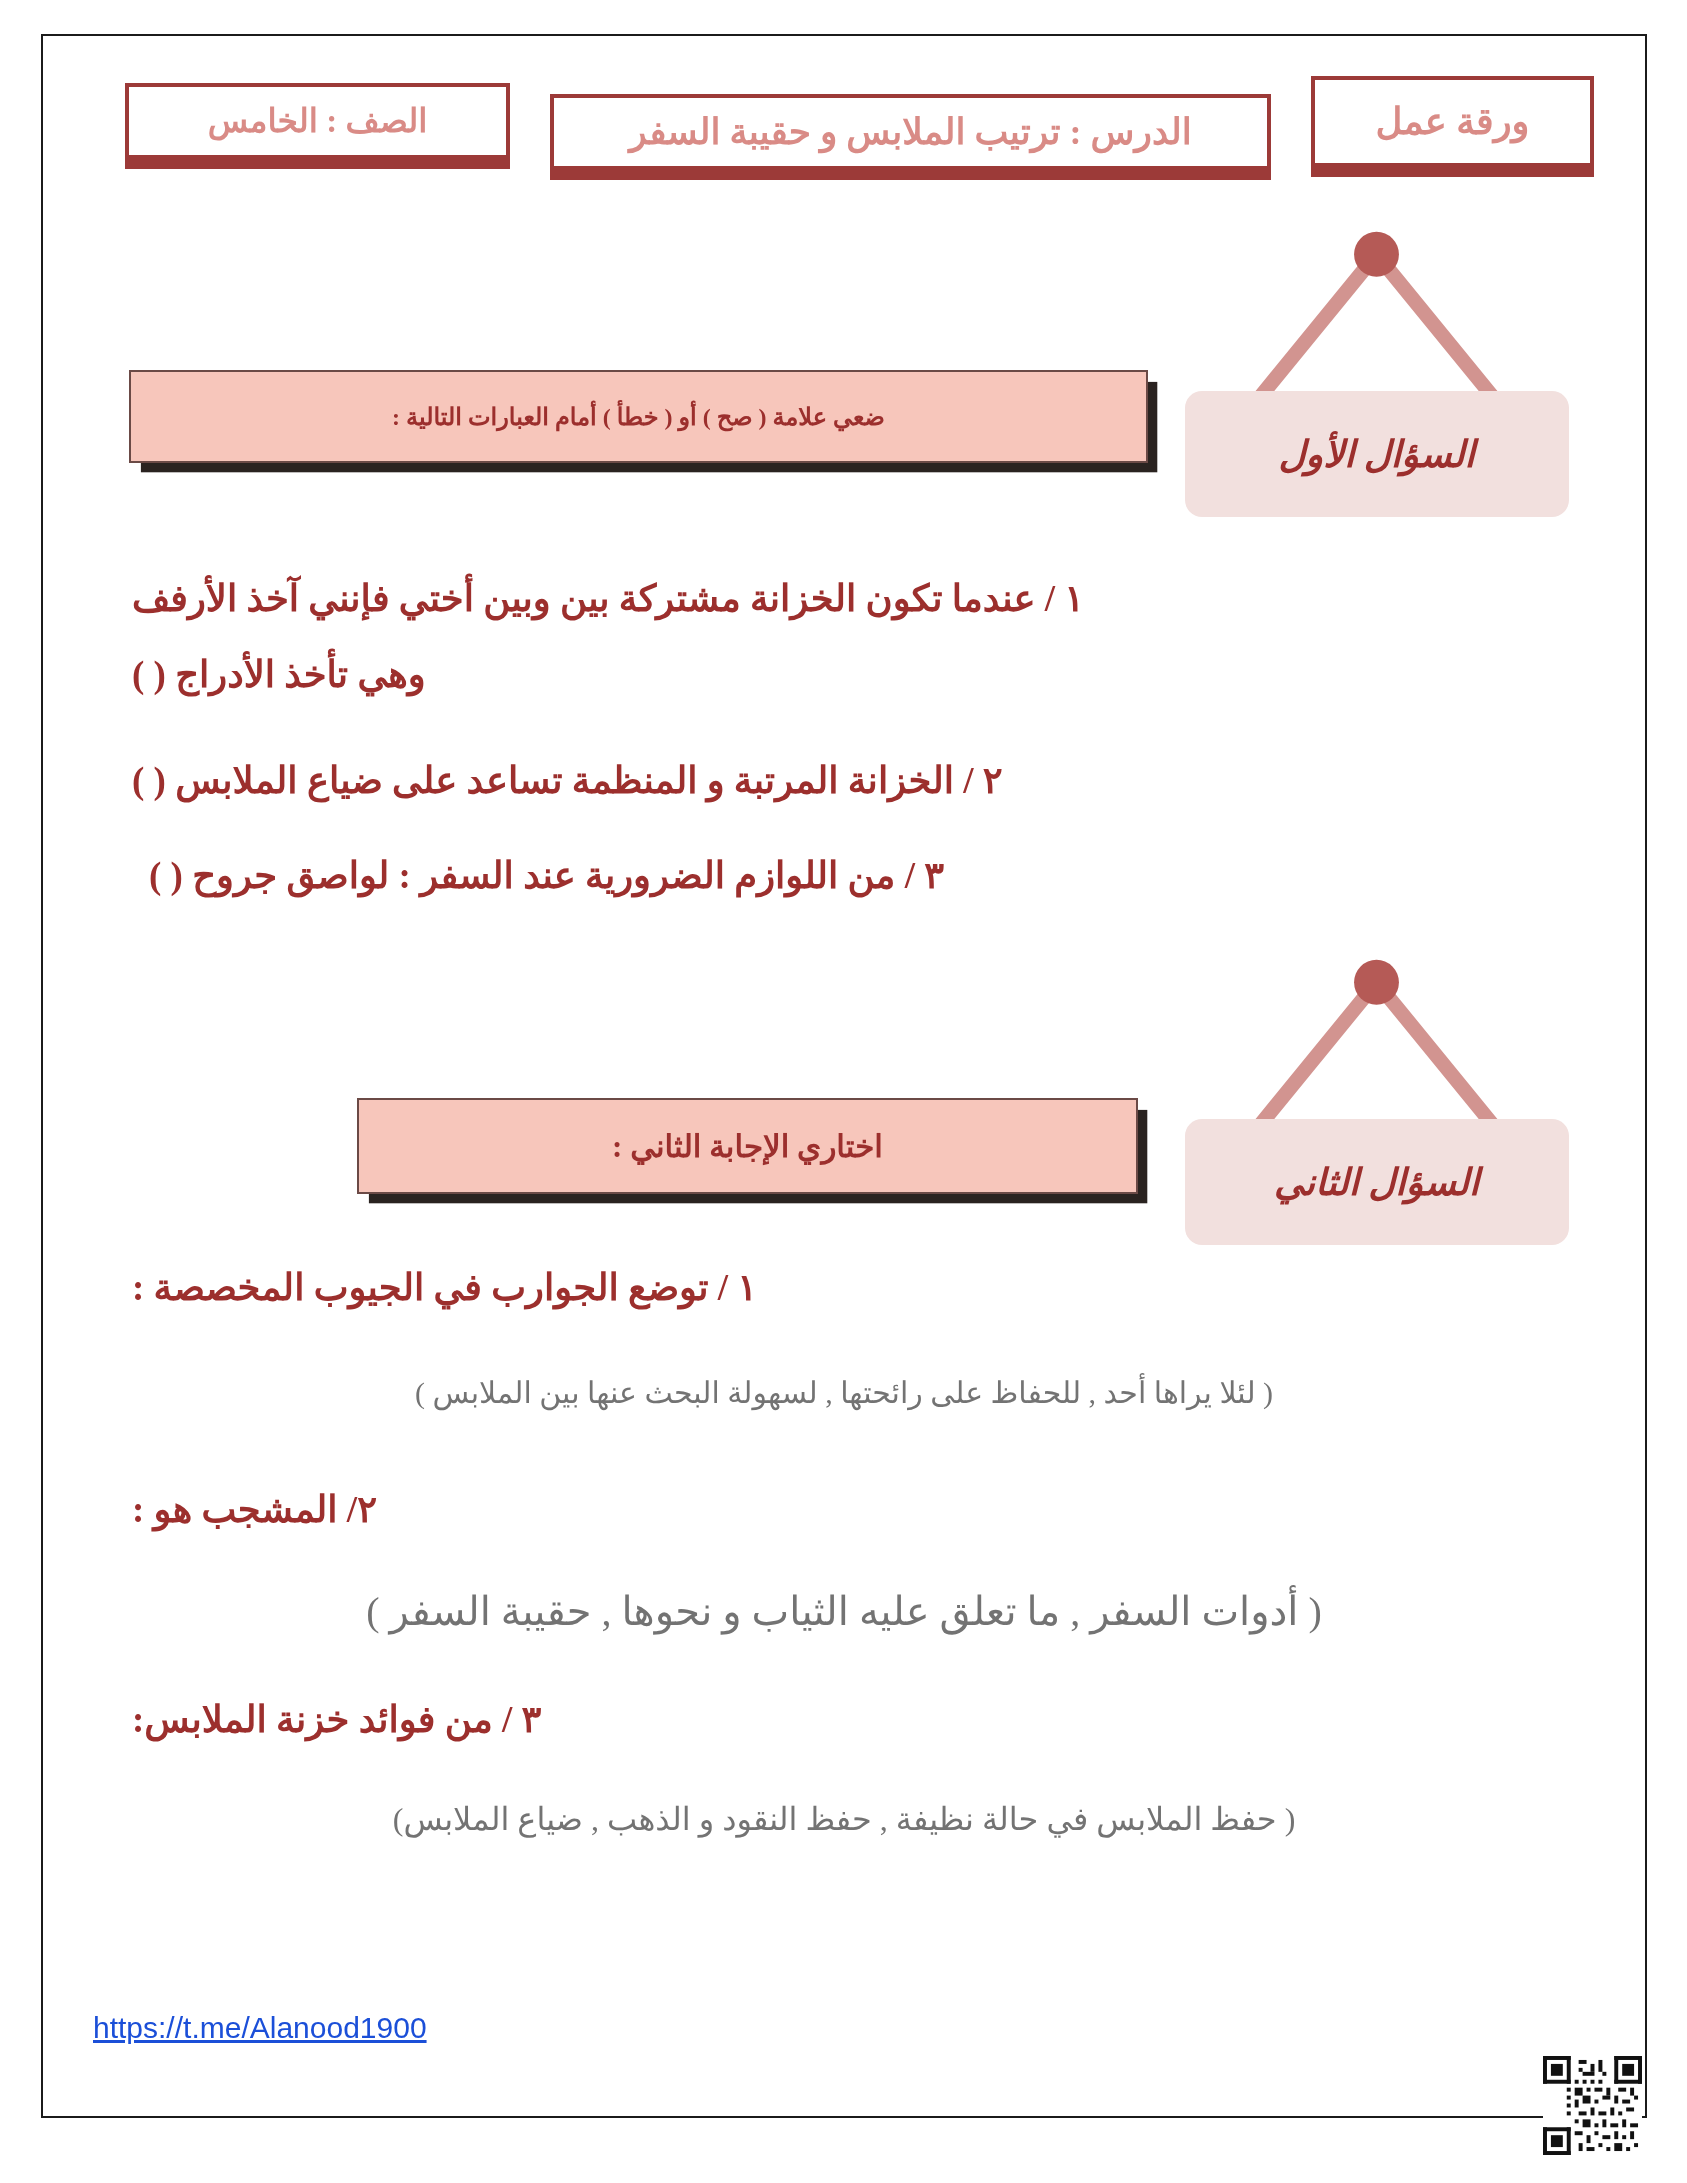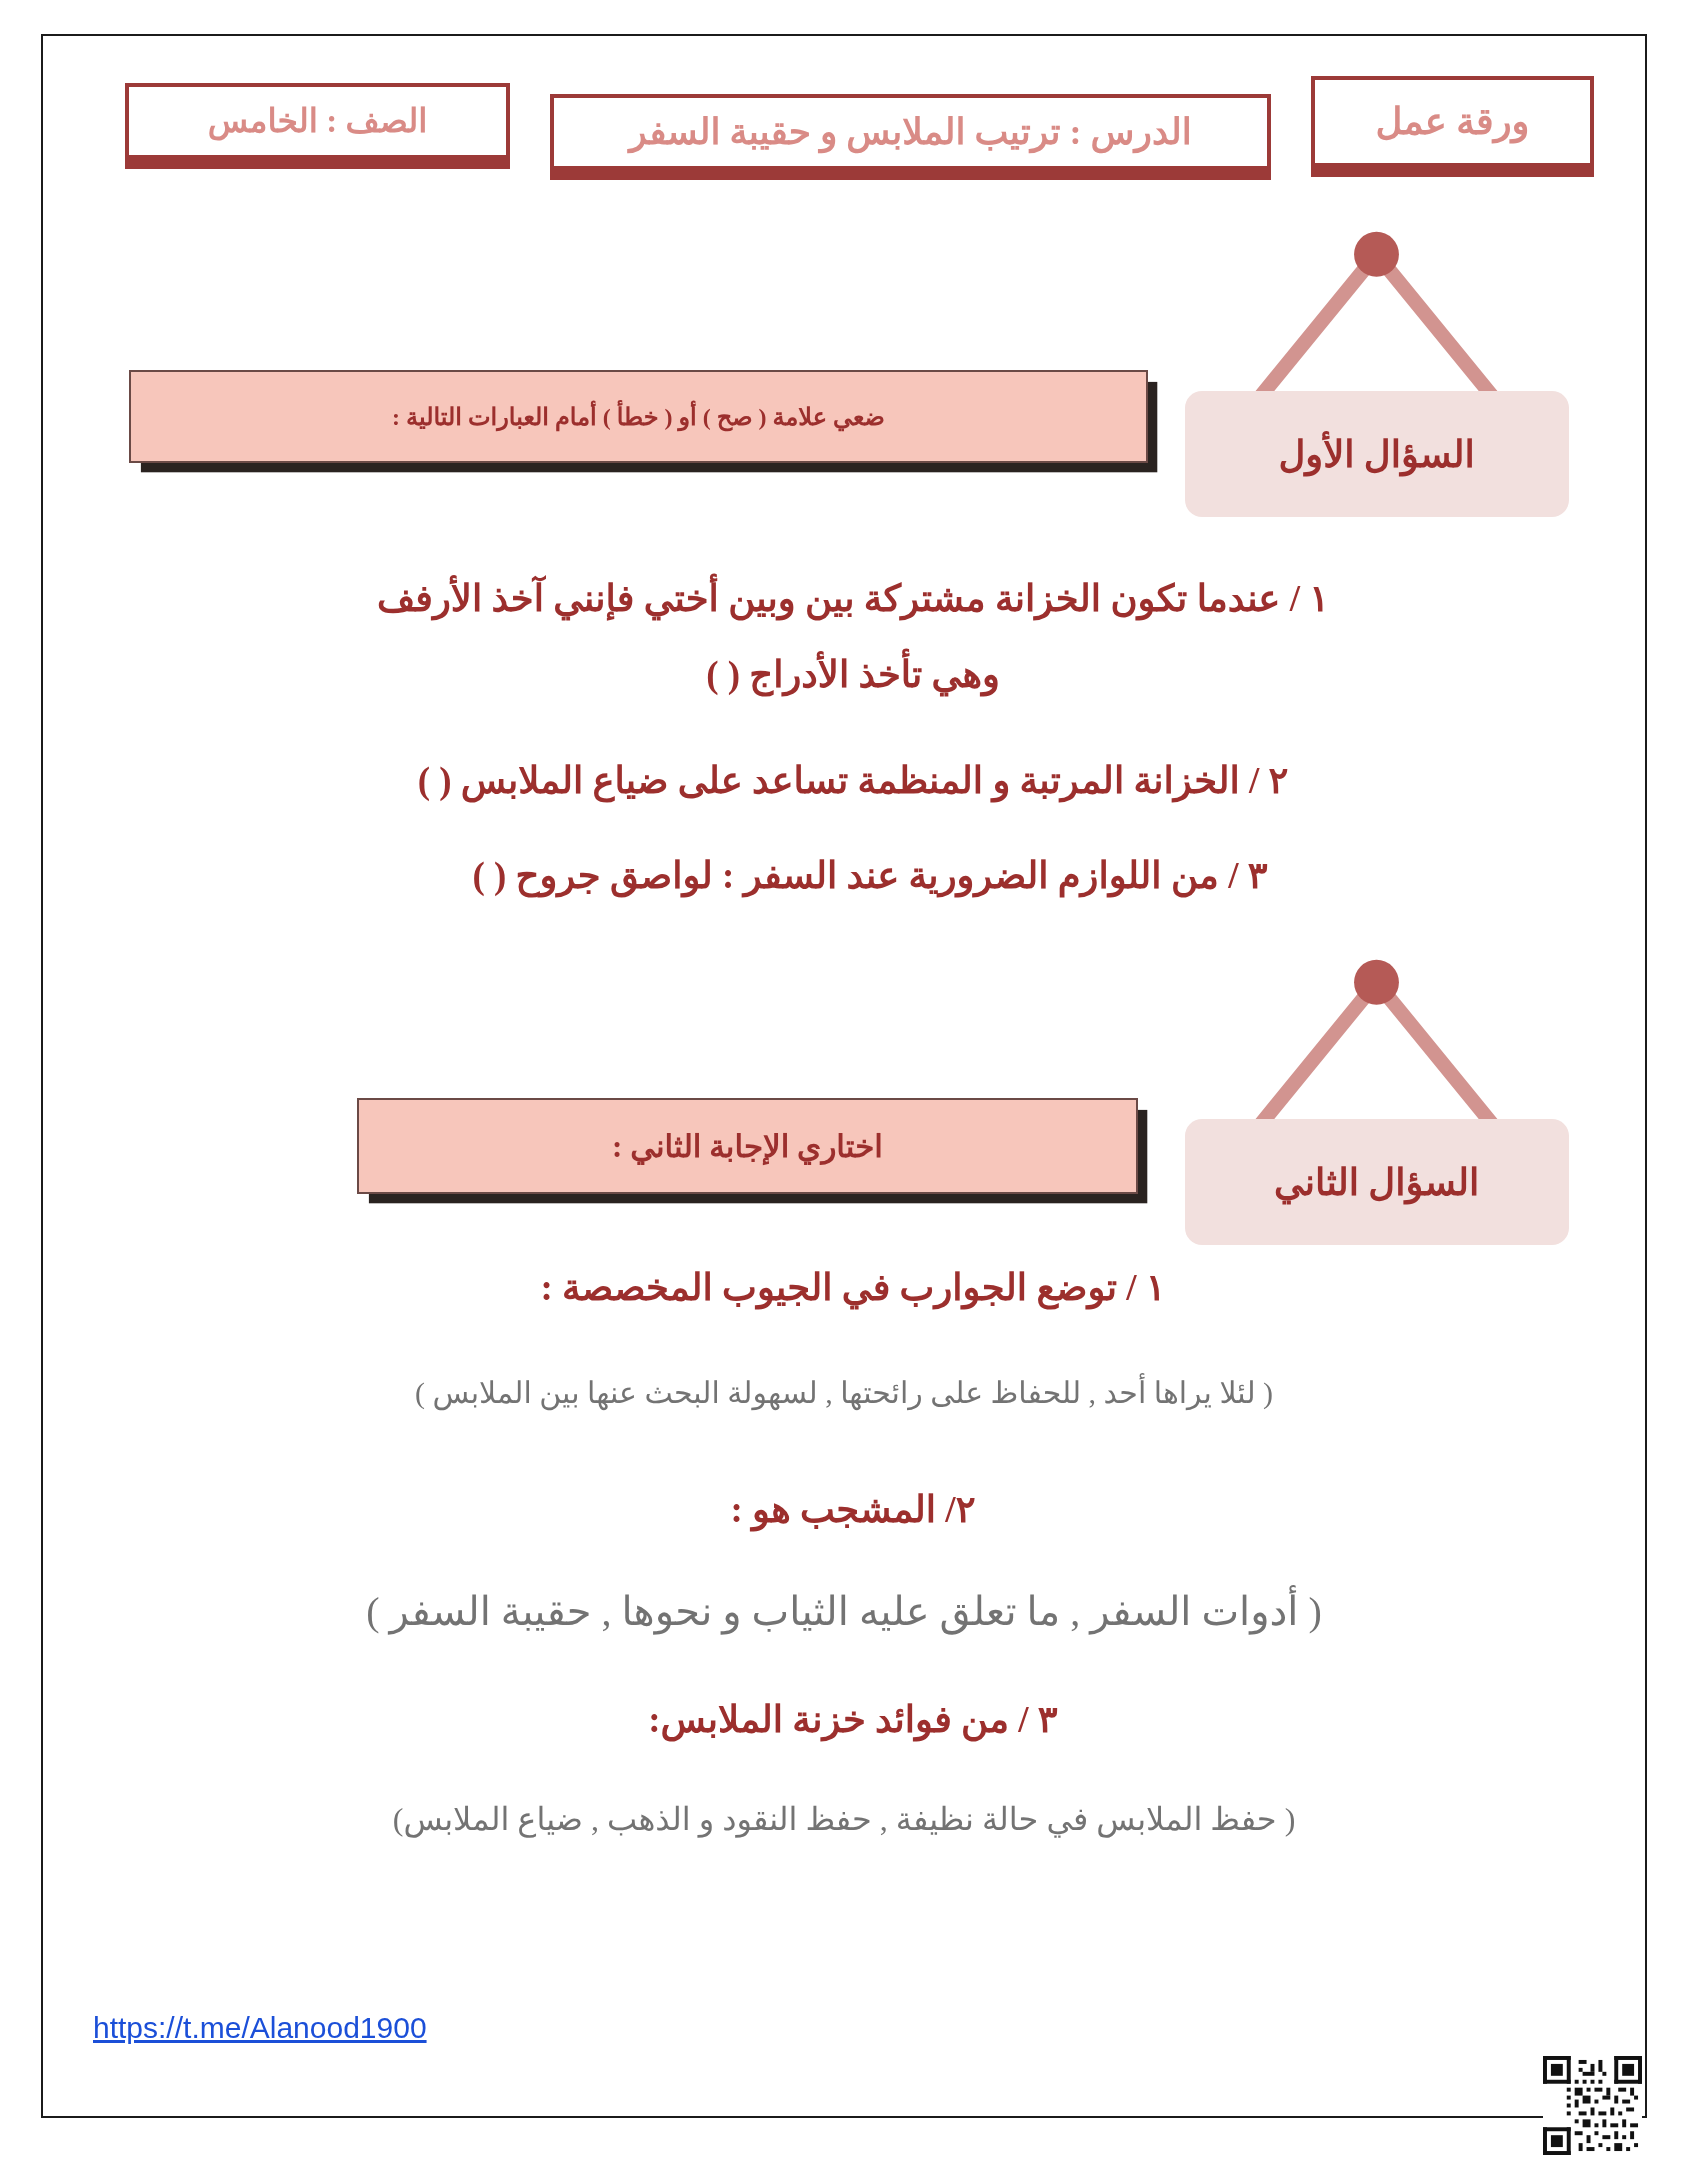--- a/index.html
+++ b/index.html
@@ -50,21 +50,21 @@
     letter-spacing:0px;
     white-space:nowrap;
   }
   #hdr-worksheet{ width:291px;height:101px;font-size:37px;align-items:center; }
   #hdr-lesson{ width:741px;height:86px;font-size:36px; margin-top:18px;}
   #hdr-grade{ width:396px;height:86px;font-size:33px; margin-top:6.6px;margin-left:32px;}
 
   
   .hang-wrap{
     position:absolute;
-    width:397px;height:278px;
+    width:397px;height:278px;font-style:italic;
   }
   .hang-svg{position:absolute;left:0;top:0;}
   .hang-plate{
     position:absolute;
     left:6.6px;top:173px;
     width:384px;height:126px;
     background:#f2e0de;
     border-radius:17px;
     display:flex;align-items:center;justify-content:center;
     color:#9c2f2d;
@@ -83,21 +83,21 @@
     align-items:center;
     justify-content:center;
     color:#9c2f2d;
     font-weight:bold;
     white-space:nowrap;
   }
 
   
   .q-line{
     position:absolute;
-    text-align:center;
+    text-align:left;
     color:#9c2f2d;
     font-weight:bold;
     white-space:nowrap;
     line-height:1.25;
   }
   .opts{
     position:absolute;
     text-align:center;
     color:#737373;
     font-weight:normal;

